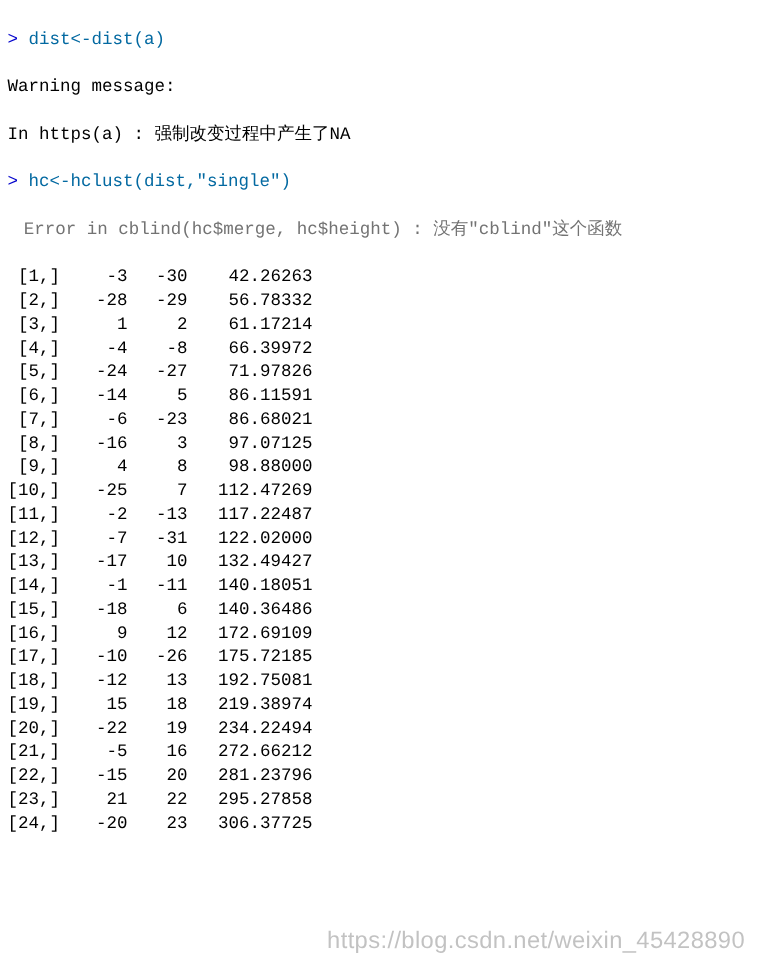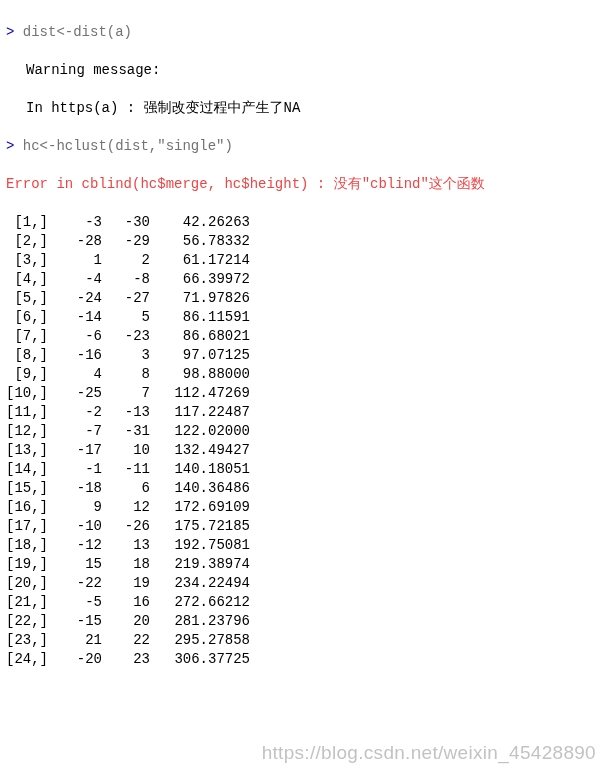--- a/index.html
+++ b/index.html
@@ -13,23 +13,23 @@
     line-height: 19px;
     color: #000000;
     position: relative;
     overflow: hidden;
   }
   .console {
     padding: 4px 6px 2px 6px;
     white-space: pre;
   }
   .prompt { color: #0000cc; }
-  .input  { color: #737373; }
-  .msg    { color: #000000; margin-left: 20px; }
-  .err    { color: #ef4444; }
+  .input  { color: #0369a1; }
+  .msg    { color: #000000; }
+  .err    { color: #737373; margin-left: 13px; }
   .row-label { color: #000000; }
   .num    { color: #000000; }
   .watermark {
     position: absolute;
     right: 18px;
     bottom: 16px;
     font-family: Arial, sans-serif;
     font-size: 19px;
     color: rgba(120,120,120,0.45);
     letter-spacing: 0.3px;

